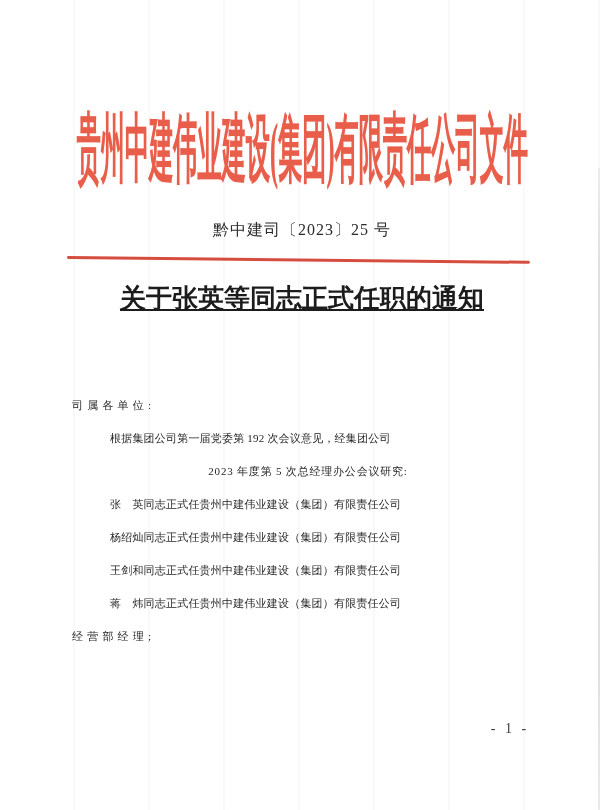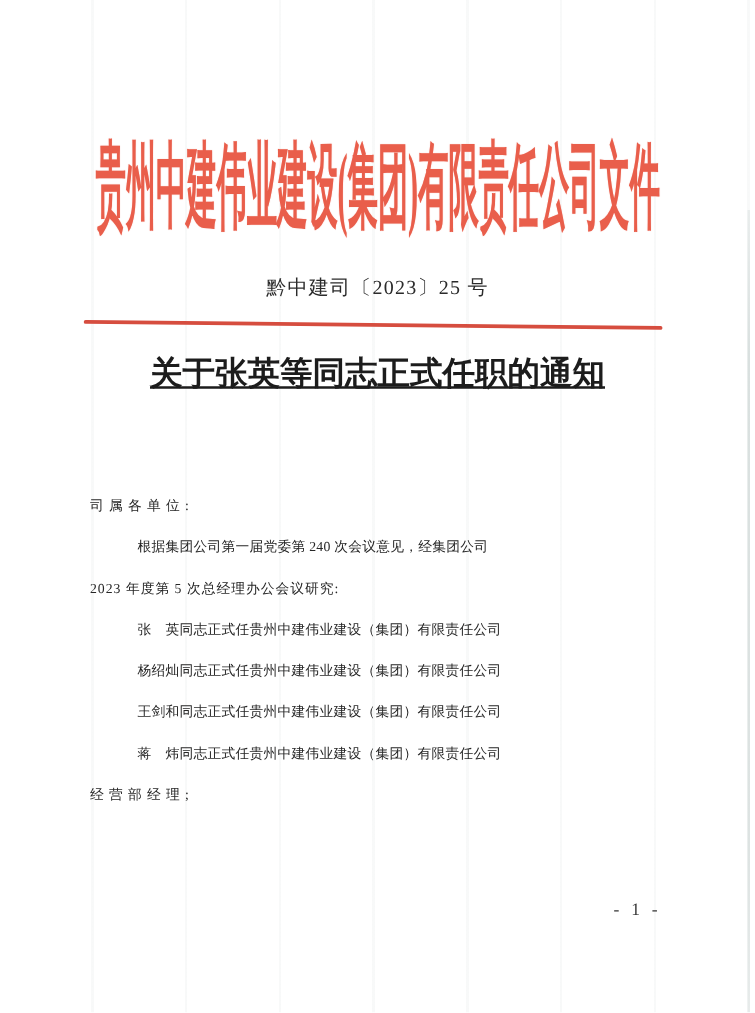--- a/index.html
+++ b/index.html
@@ -97,21 +97,21 @@
     margin-top: 39px;
   }
   .line {
     height: 33px;
     line-height: 33px;
     white-space: nowrap;
     letter-spacing: 0.2px;
   }
   .line.indent { padding-left: 38px; }
   .line.spread { letter-spacing: 4.2px; }
-  .line.mild   { letter-spacing: 0.8px; }
+  .line.mild   { letter-spacing: 0.8px; text-align: center; }
 
   
   .page-number {
     position: absolute;
     top: 721px;
     left: 478px;
     width: 64px;
     text-align: center;
     font-size: 14px;
     color: #3a3a3a;
@@ -139,21 +139,21 @@
   </div>
 
   <div class="doc-number">黔中建司〔2023〕25 号</div>
 
   <div class="red-rule" style="background: rgb(214, 77, 63);"></div>
 
   <div class="doc-title">关于张英等同志正式任职的通知</div>
 
   <div class="body-block" style="color: rgb(38, 38, 38);">
     <div class="line spread">司属各单位:</div>
-    <div class="line indent">根据集团公司第一届党委第 240 次会议意见，经集团公司</div>
+    <div class="line indent">根据集团公司第一届党委第 192 次会议意见，经集团公司</div>
     <div class="line mild">2023 年度第 5 次总经理办公会议研究:</div>
     <div class="line indent">张　英同志正式任贵州中建伟业建设（集团）有限责任公司</div>
     <div class="line indent">杨绍灿同志正式任贵州中建伟业建设（集团）有限责任公司</div>
     <div class="line indent">王剑和同志正式任贵州中建伟业建设（集团）有限责任公司</div>
     <div class="line indent">蒋　炜同志正式任贵州中建伟业建设（集团）有限责任公司</div>
     <div class="line spread">经营部经理;</div>
   </div>
 
   <div class="page-number">- 1 -</div>
 

